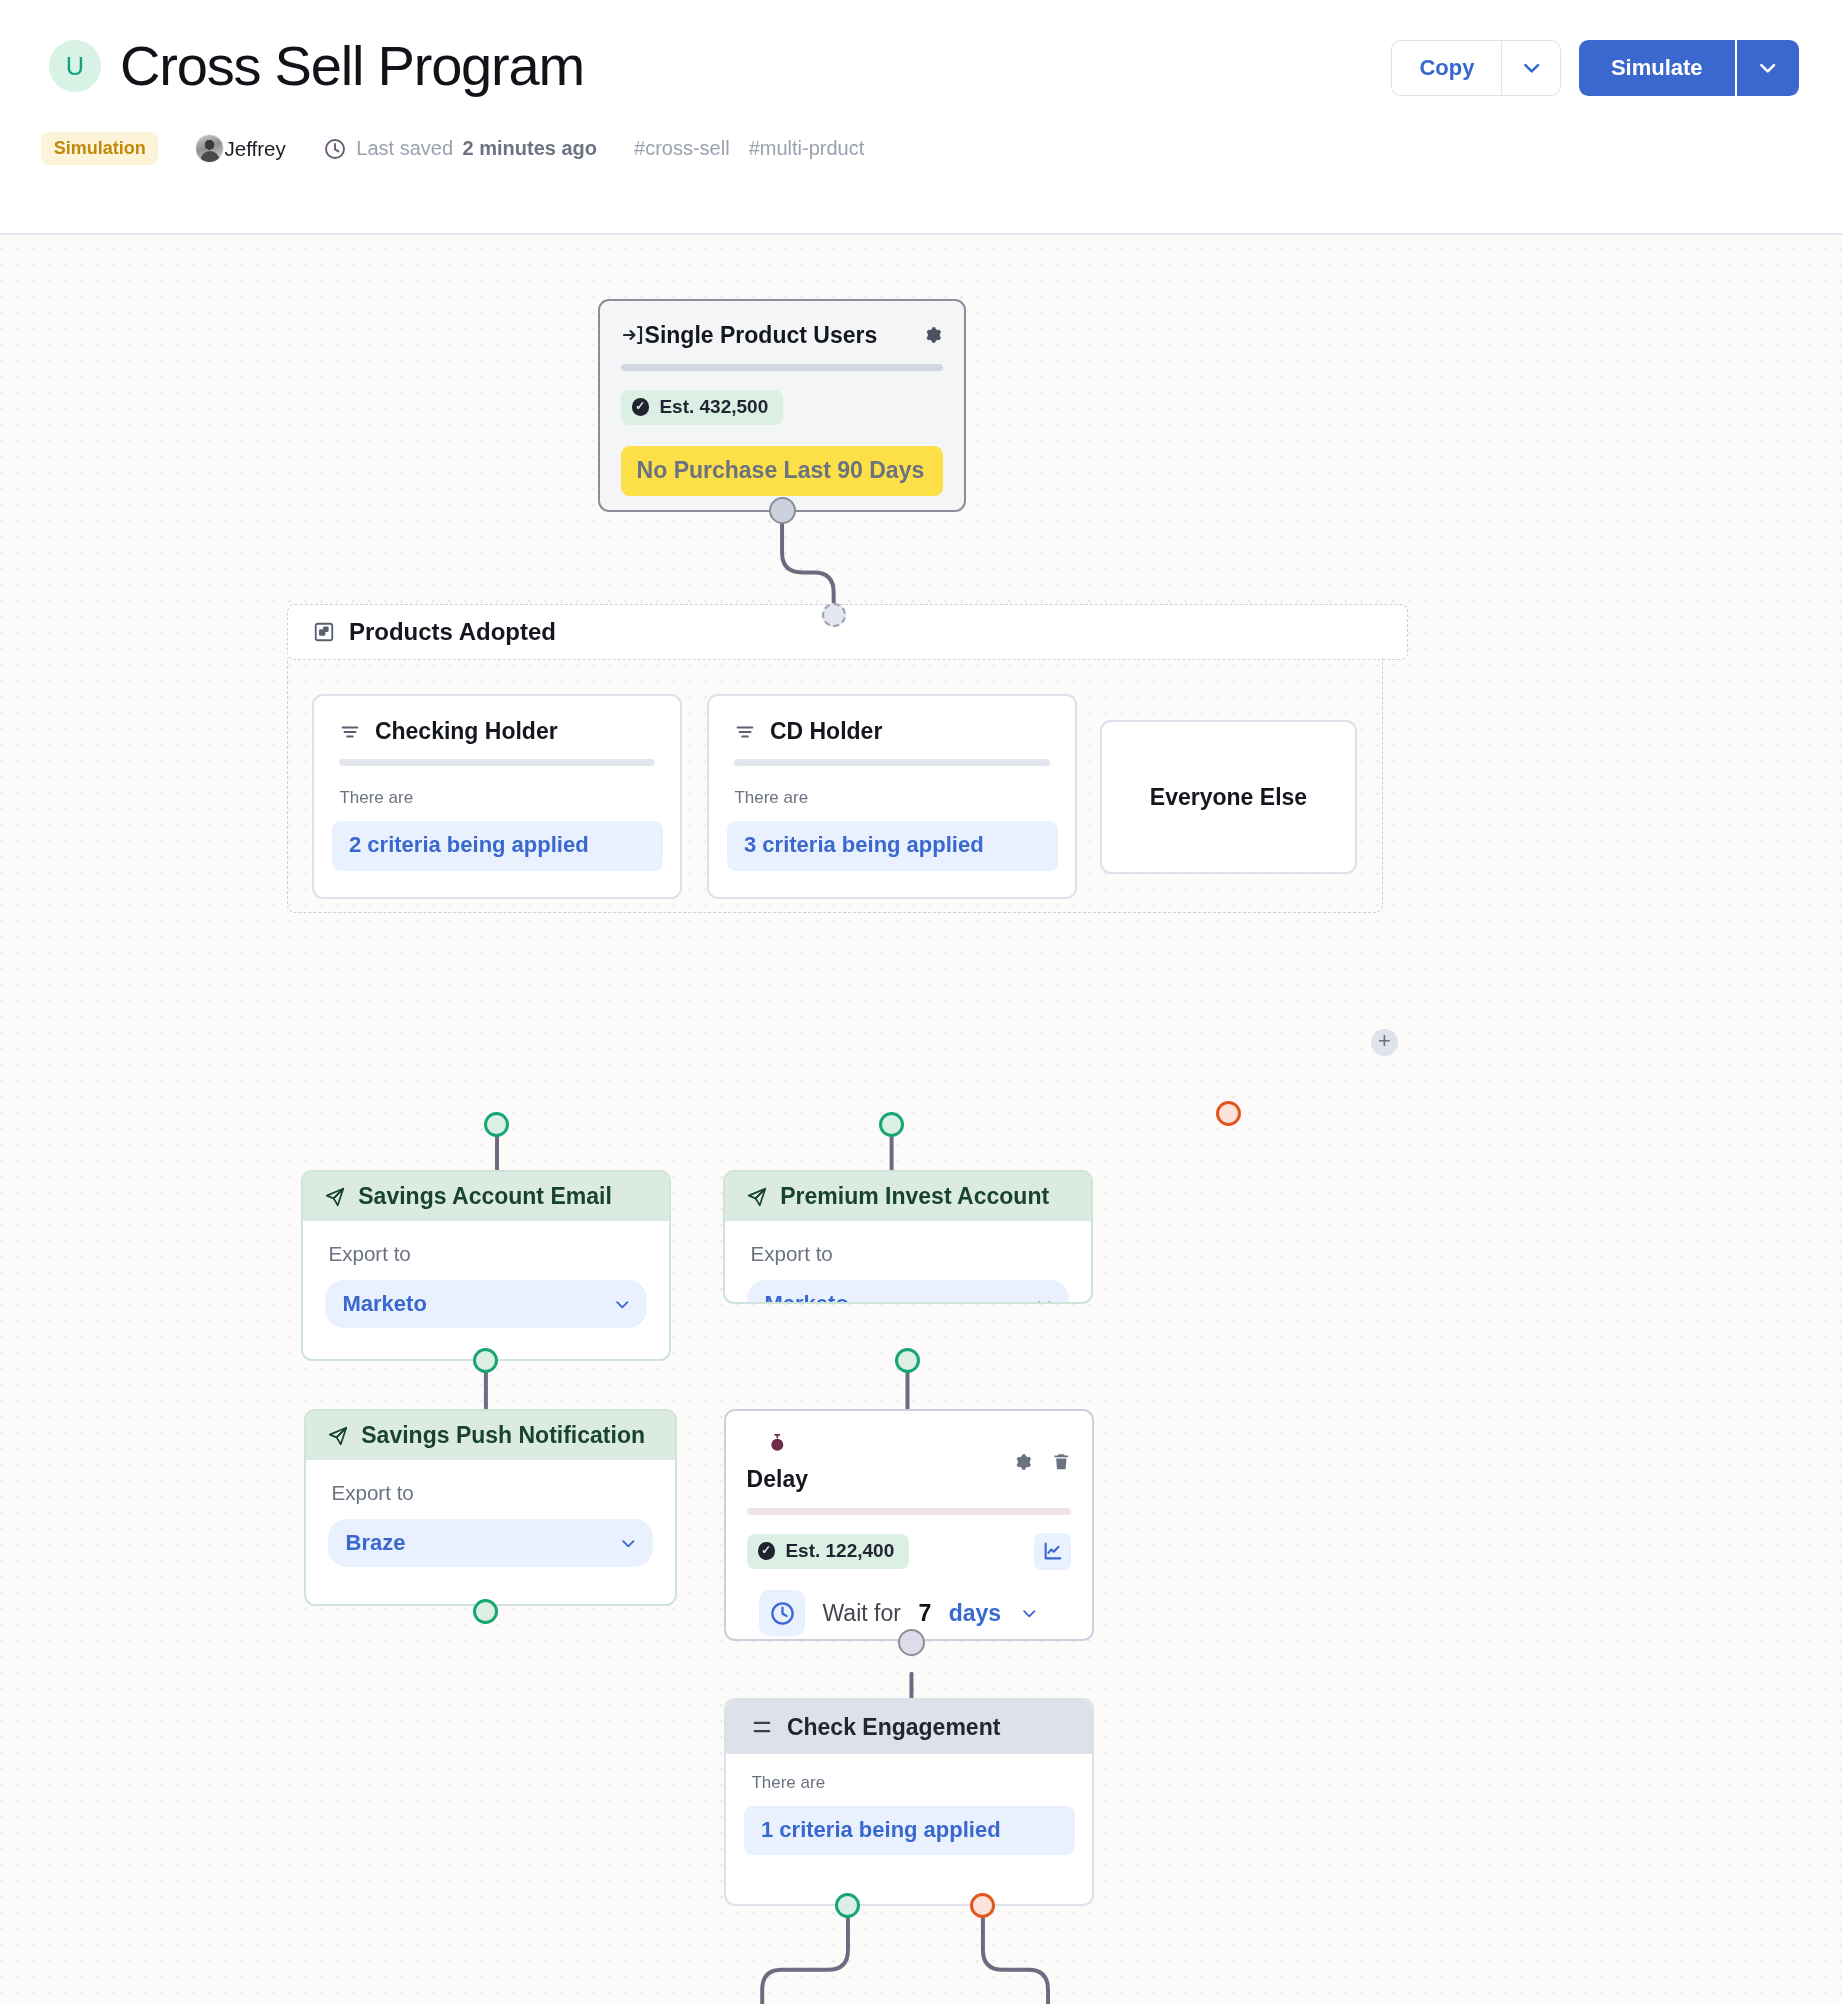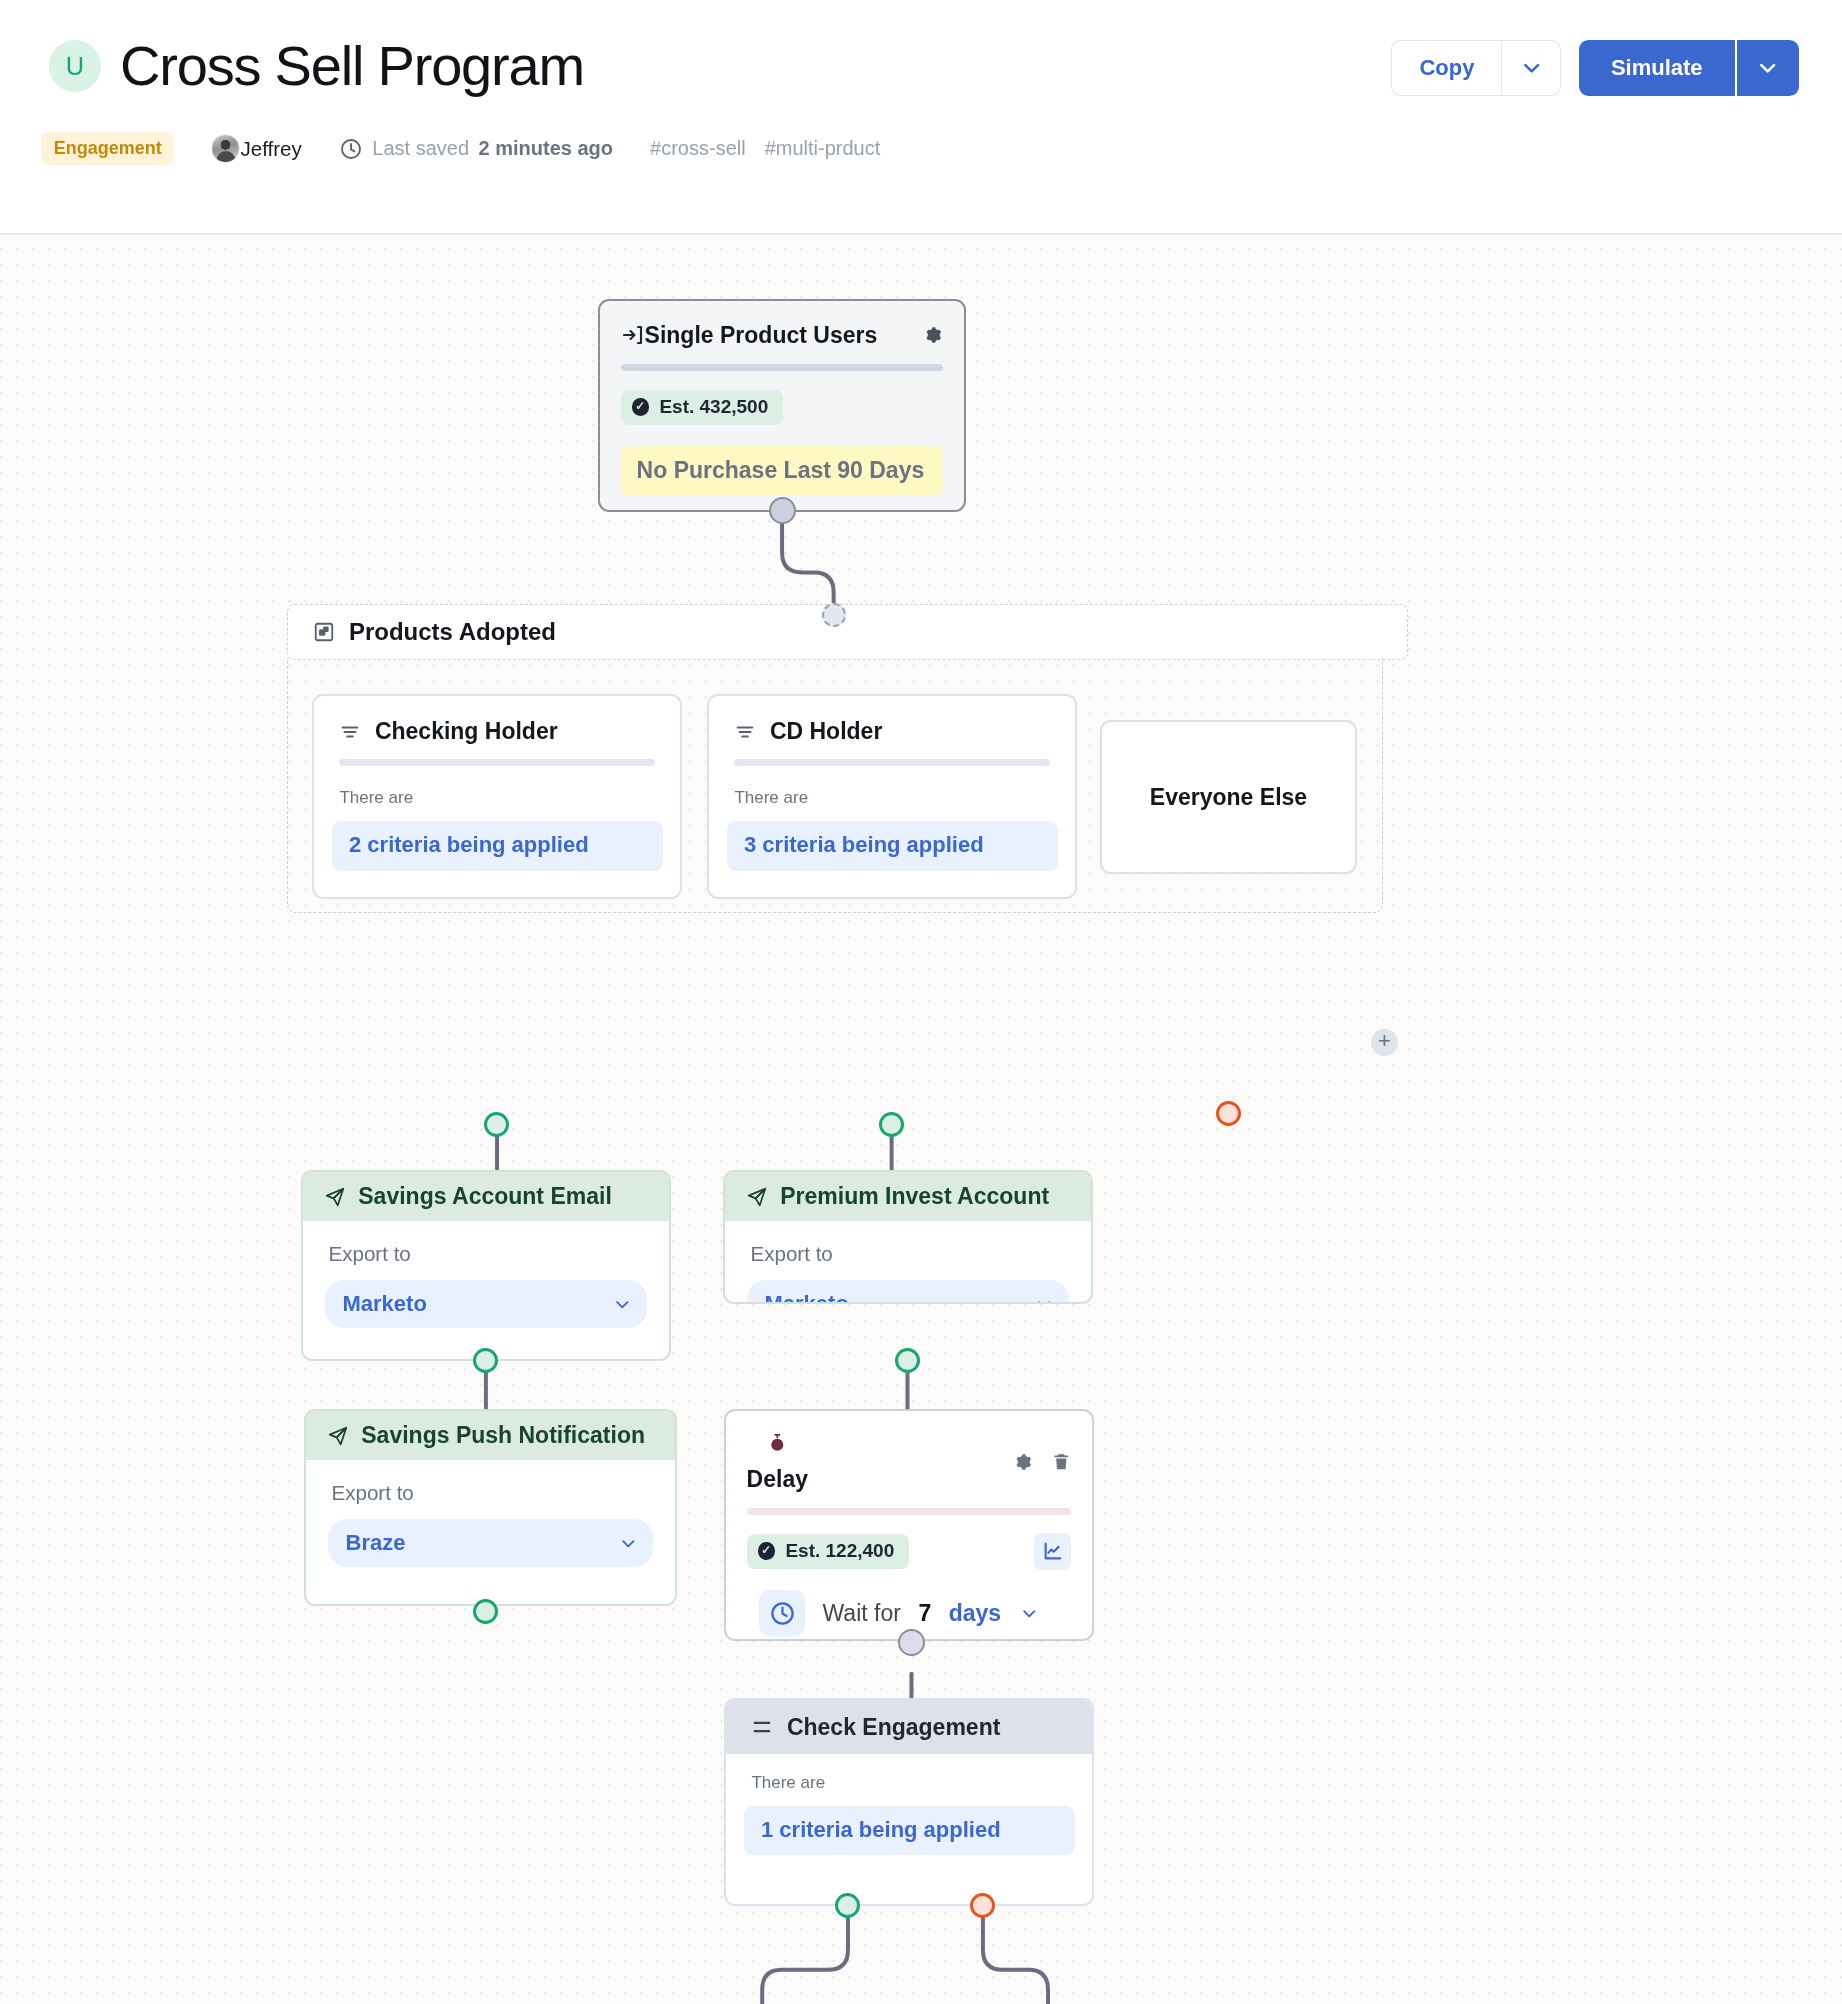--- a/index.html
+++ b/index.html
@@ -199,21 +199,21 @@
     margin: 19px 0 0 20.6px;
   }
   .est-dot {
     width: 17.5px; height: 17.5px; border-radius: 50%;
     background: #1f2430; color: #dcefe4;
     font-size: 12px; line-height: 17.5px; text-align: center;
     font-weight: bold;
   }
   .crit-grey {
     margin: 20.6px 20.6px 0 20.6px;
-    background: #fef9c3; border-radius: 8.7px;
+    background: #fde047; border-radius: 8.7px;
     padding: 11px 0 12.7px 16px;
     font-size: 23px; font-weight: bold; color: #6b7280;
   }
 
   
   .group-head {
     background: #ffffff;
     border: 1.6px dashed #c9cedb;
     border-radius: 8px;
     display: flex; align-items: center; gap: 13.5px;
@@ -358,21 +358,21 @@
 <div id="header">
 
   <div id="title-row">
     <div class="app-badge">
       <span>U</span>
     </div>
     <div class="page-title">Cross Sell Program</div>
   </div>
 
   <div id="meta-row">
-    <div class="sim-badge">Engagement</div>
+    <div class="sim-badge">Simulation</div>
 
     <div class="meta-user">
       <div class="avatar"></div>
       <span class="meta-name">Jeffrey</span>
     </div>
 
     <div class="meta-saved">
       <span>
         <svg class="ico" width="24" height="24" viewBox="0 0 24 24" fill="none" stroke="#6c5b72" stroke-width="1.9" stroke-linecap="round">
           <circle cx="12" cy="12" r="9"></circle>

